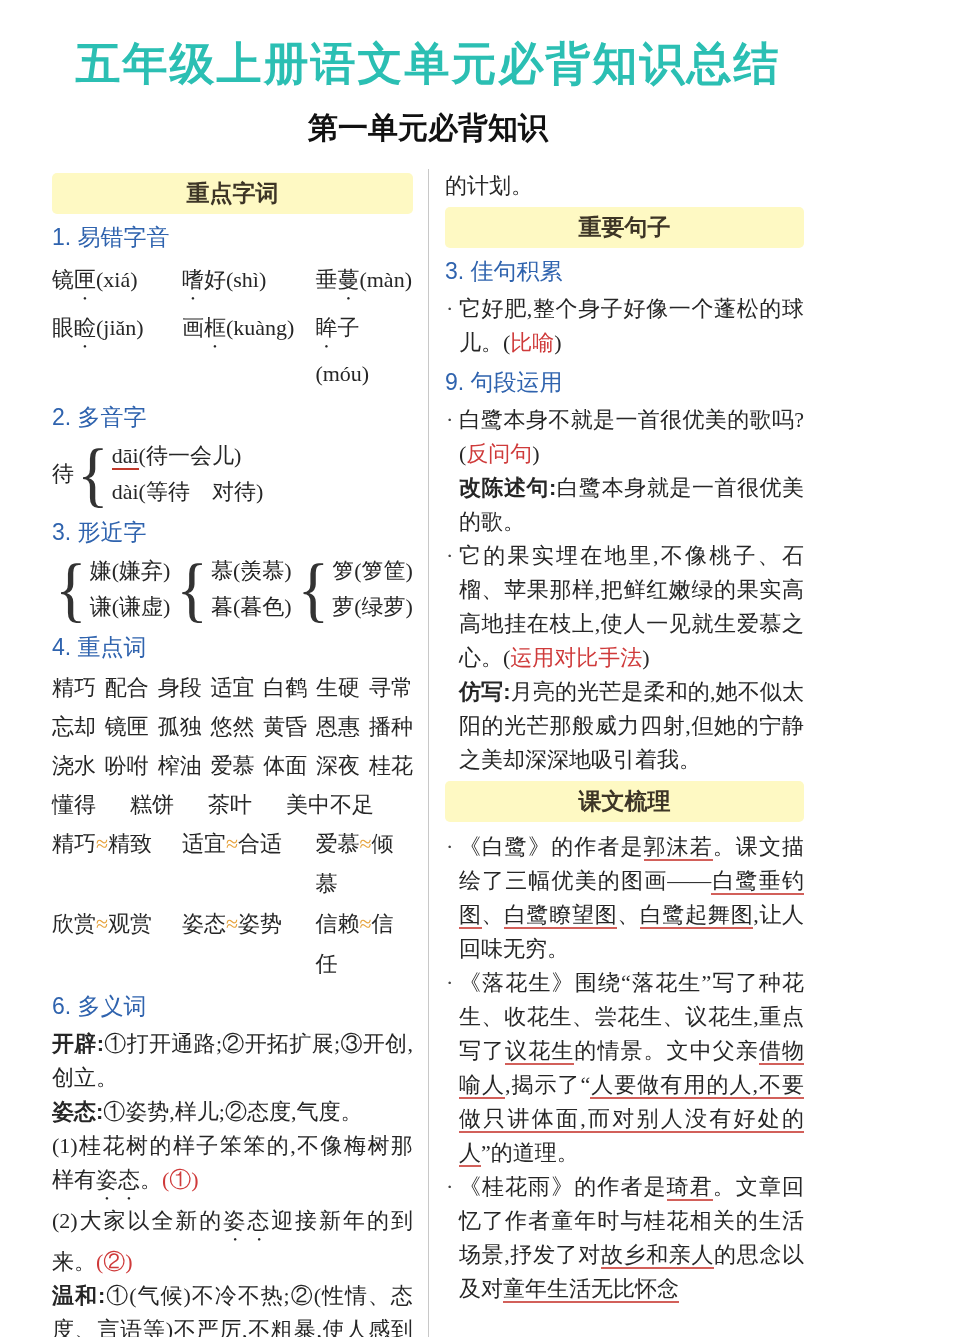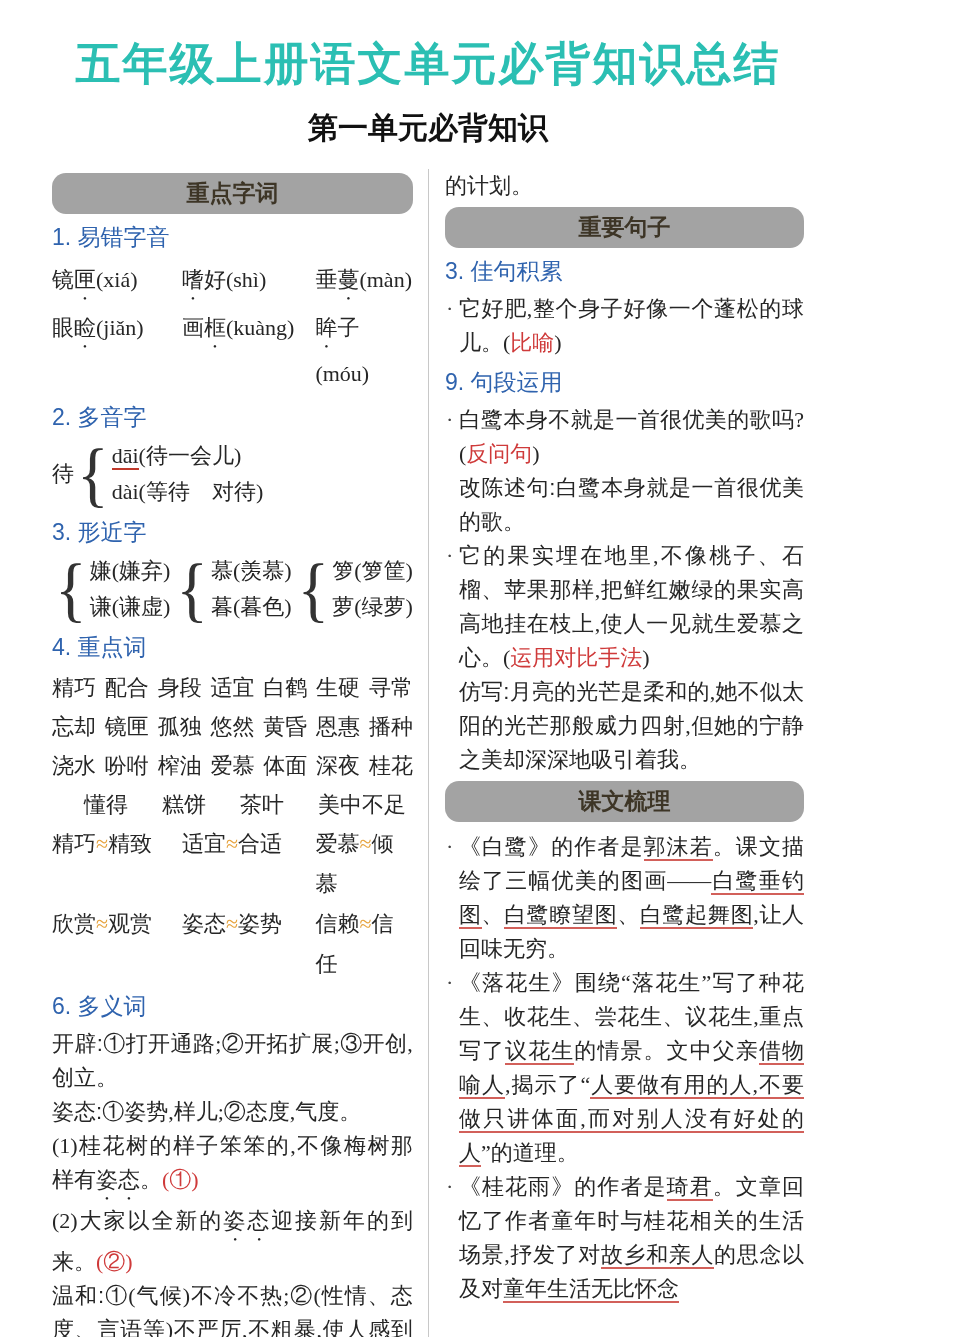--- a/index.html
+++ b/index.html
@@ -7,44 +7,44 @@
         font-family:"Liberation Serif",serif;color:#262626;}
   .main-title{text-align:center;padding-top:34px;font-family:"Liberation Sans",sans-serif;
         font-weight:800;font-size:45px;letter-spacing:2px;color:#2bbfb3;}
   .sub-title{text-align:center;margin-top:14px;font-family:"Liberation Sans",sans-serif;
         font-weight:700;font-size:30px;color:#111111;}
   .cols{display:flex;padding:0 52px;margin-top:20px;align-items:stretch;}
   .col{box-sizing:border-box;width:426px;}
   .col-left{padding-right:15px;}
   .col-right{padding-left:16px;border-left:1px solid #c8c8c8;}
 
-  .banner{background:#a3a3a3;border-radius:14px;text-align:center;margin:4px 0 8px;
+  .banner{background:#fef9c3;border-radius:5px;text-align:center;margin:4px 0 8px;
         font-family:"Liberation Sans",sans-serif;font-weight:700;font-size:23px;
         color:#3d3526;padding:5px 0;}
   .bh{font-family:"Liberation Sans",sans-serif;font-weight:400;font-size:23px;
         color:#2f63ae;margin:7px 0 5px;}
   .p{font-size:22px;line-height:34px;text-align:justify;}
   .bullet{position:relative;padding-left:14px;}
   .bullet::before{content:"·";position:absolute;left:1px;top:0;color:#444;}
   .indent{padding-left:14px;}
 
   .pygrid{display:grid;grid-template-columns:36% 37% 27%;font-size:22px;line-height:43px;margin:2px 0;}
   .duoyin{display:flex;align-items:center;margin:4px 0 2px;font-size:22px;}
   .brace{font-size:66px;font-weight:300;line-height:1;color:#333;margin:0 3px;
         font-family:"Liberation Serif",serif;transform:scaleY(1.08);}
   .vlines{display:flex;flex-direction:column;line-height:36px;}
   .xingjin{display:flex;justify-content:space-between;margin:4px 0 2px;font-size:22px;}
   .xj{display:flex;align-items:center;}
 
   .wrow{display:flex;justify-content:space-between;font-size:22px;line-height:39px;}
-  .wrow-left{justify-content:flex-start;gap:34px;margin-left:32px;}
+  .wrow-left{justify-content:flex-start;gap:34px;}
   .srow{display:grid;grid-template-columns:36% 37% 27%;font-size:22px;line-height:40px;}
   .center-row{text-align:center;font-size:22px;line-height:37px;}
 
-  .sg-b{font-family:"Liberation Sans",sans-serif;font-weight:400;}
+  .sg-b{font-family:"Liberation Sans",sans-serif;font-weight:700;}
   .sg-r{color:#cf3a3a;}
   .sg-o{color:#e6a23c;}
   .sg-u{border-bottom:2px solid #d2605a;padding-bottom:0px;}
   .sg-pu{border-bottom:2px solid #c0392b;}
   .sg-d{-webkit-text-emphasis:filled dot #262626;-webkit-text-emphasis-position:under;
         text-emphasis:filled dot #262626;text-emphasis-position:under right;}
 </style>
 </head>
 <body>
 

